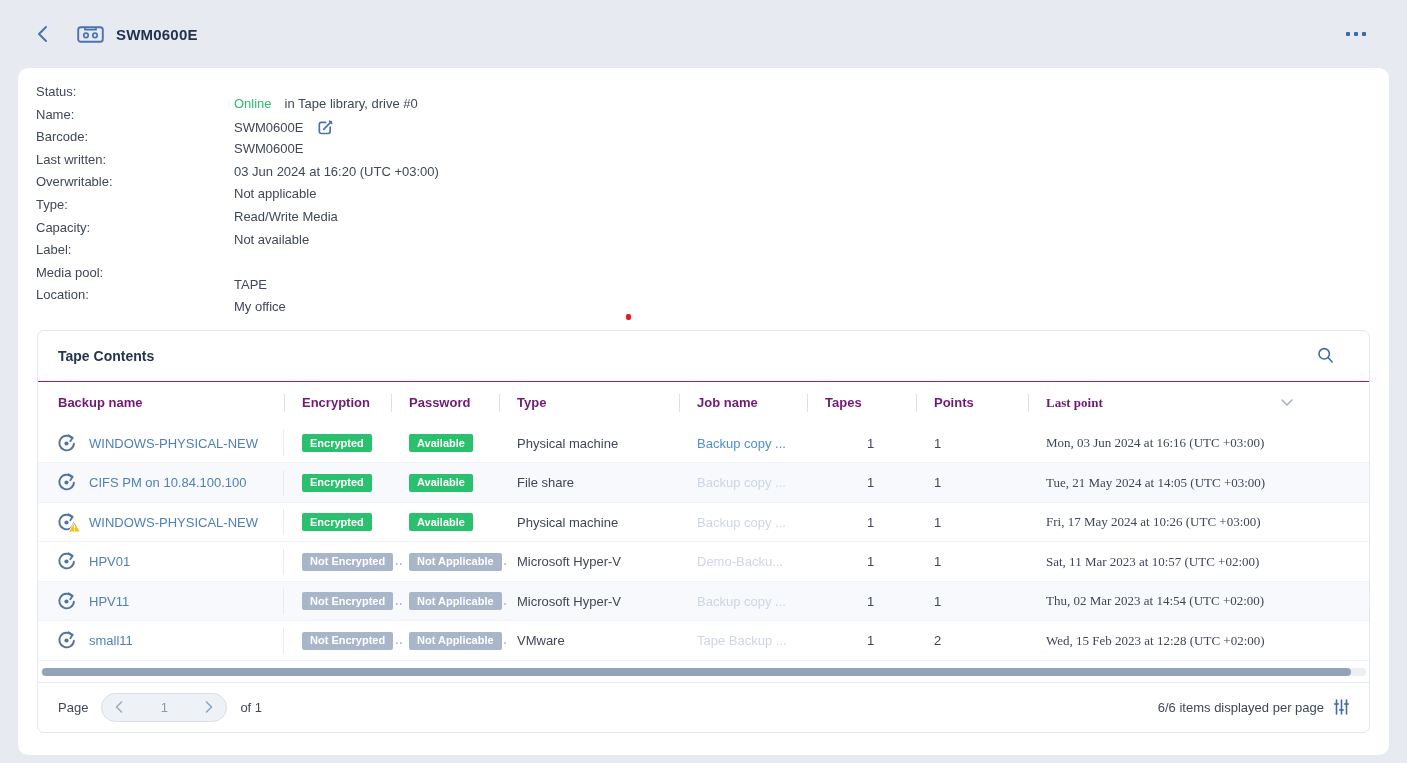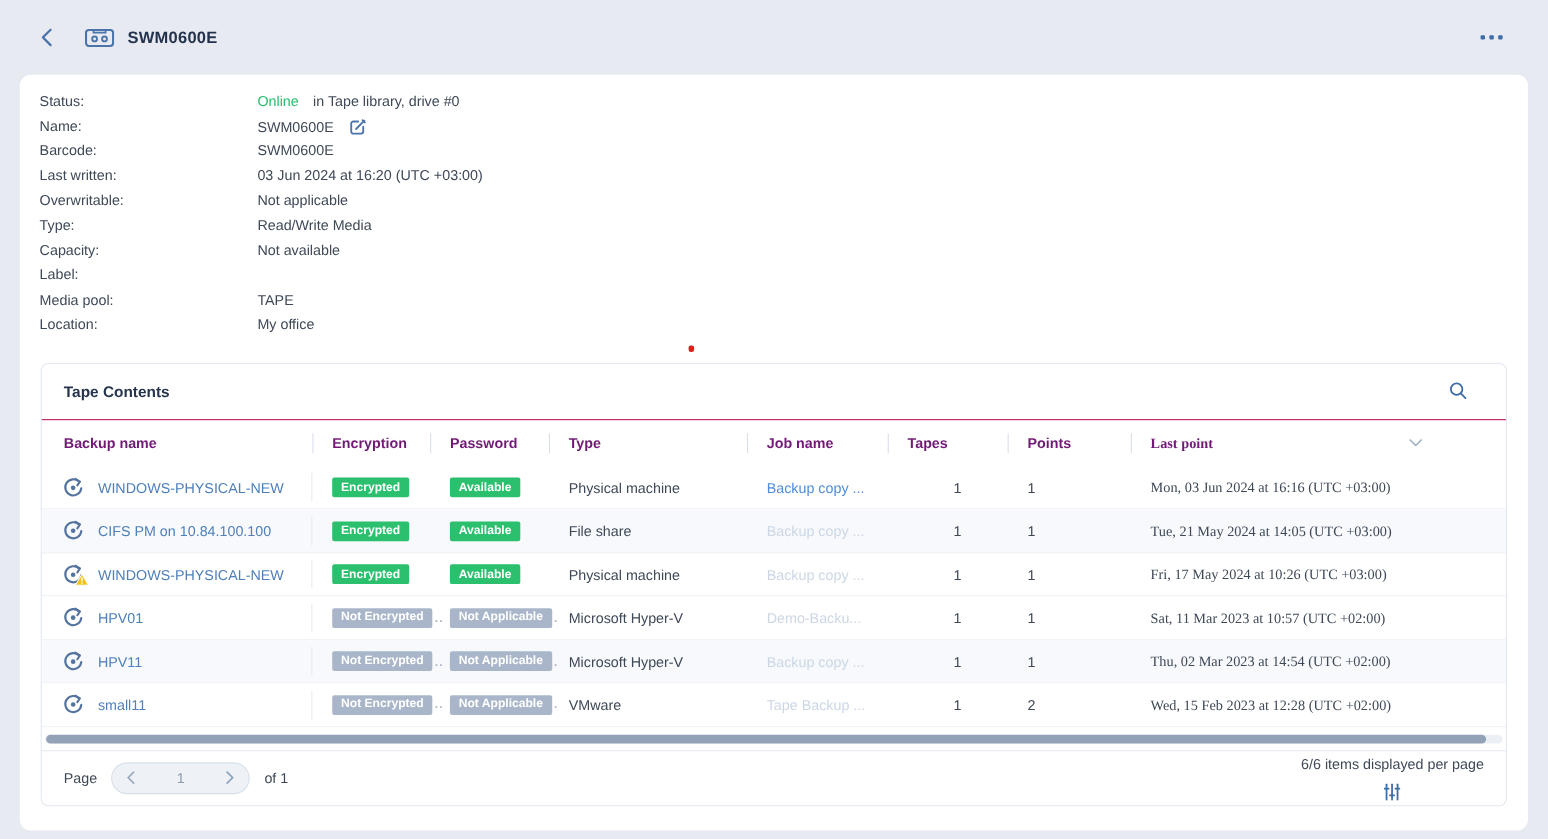--- a/index.html
+++ b/index.html
@@ -30,21 +30,21 @@
     position: absolute;
     left: 18px; right: 18px; top: 68px; bottom: 8px;
     background: #fff;
     border-radius: 10px;
   }
 
   
   .details { padding: 16px 0 0 18px; }
   .drow { display: flex; align-items: flex-start; height: 22.6px; font-size: 13px; }
   .dlabel { width: 198px; flex: none; }
-  .dvalue { display: flex; align-items: center; }
+  .dvalue { display: flex; align-items: center; margin-top: 12px; }
   .status-green { color: #2bbd6e; margin-right: 13px; }
   .edit-btn { margin-left: 14px; display: flex; align-items: center; cursor: pointer; }
 
   .artifact-dot {
     position: absolute; left: 626px; top: 314px;
     width: 5px; height: 6px; background: #e51c1c; border-radius: 2px;
   }
 
   
   .panel {
@@ -121,21 +121,21 @@
     margin: 0 13px;
     width: 126px; height: 29px;
     background: #eef2f7;
     border: 1px solid #d8dfe9;
     border-radius: 15px;
     display: flex; align-items: center; justify-content: space-between;
     padding: 0 13px;
   }
   .pager .pg-btn { display: flex; align-items: center; cursor: pointer; }
   .pager .pg-num { color: #8d9aad; font-size: 13px; }
-  .foot-right { margin-left: auto; display: flex; align-items: center; gap: 10px; flex-direction: column; }
+  .foot-right { margin-left: auto; display: flex; align-items: center; gap: 10px; }
   .sliders-btn { display: flex; align-items: center; cursor: pointer; }
 </style>
 </head>
 <body>
 
 <div class="topbar">
   <span class="back-btn">
     <svg width="12" height="18" viewBox="0 0 12 18">
       <path d="M10 2 L3 9 L10 16" fill="none" stroke="#4b74ab" stroke-width="2" stroke-linecap="round" stroke-linejoin="round"></path>
     </svg>

